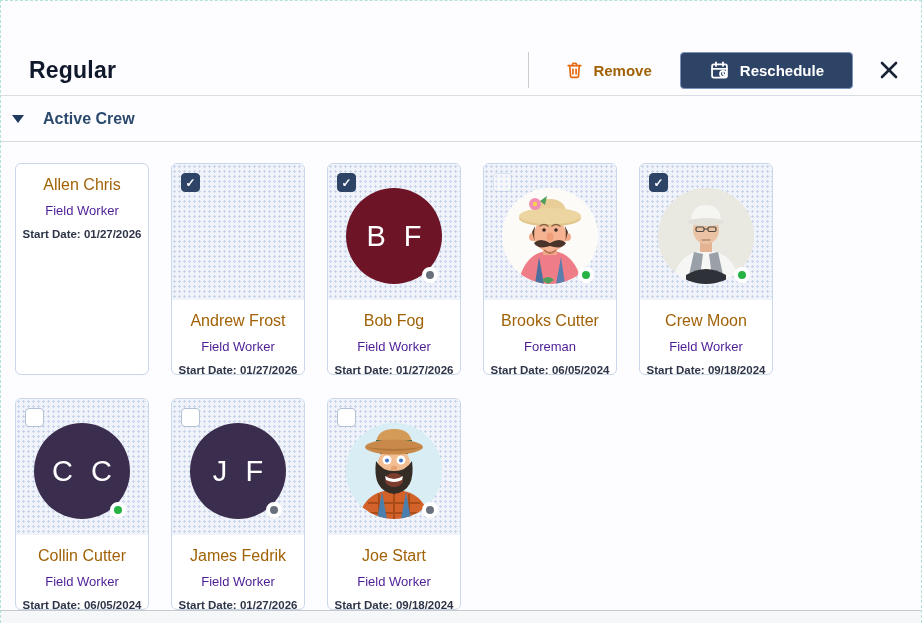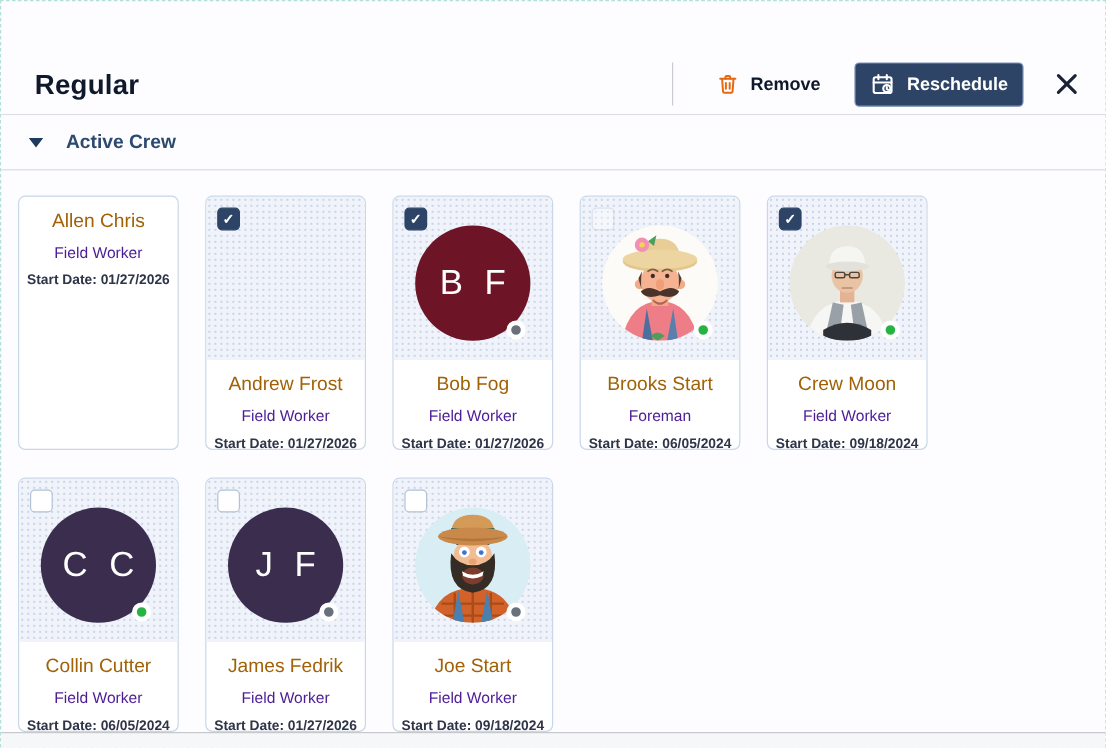--- a/index.html
+++ b/index.html
@@ -23,39 +23,39 @@
     display:flex; align-items:center; justify-content:space-between;
     border-bottom:1px solid #dadde1;
     padding:0 16px 0 28px; background:#fdfdff;margin-top:44px;
   }
   .page-title { font-size:23px; font-weight:700; color:#10182b; letter-spacing:.2px; }
   .header-actions { display:flex; align-items:center; }
   .vdivider { width:1px; height:36px; background:#c9ccd1; margin-right:26px; }
   .btn-remove {
     display:flex; align-items:center; gap:9px;
     background:transparent; border:none; cursor:pointer;
-    color:#0f172a; font-weight:700; font-size:15px;
+    color:#a16207; font-weight:700; font-size:15px;
     font-family:inherit; padding:6px 10px;
   }
   .btn-reschedule {
     display:flex; align-items:center; gap:10px;
     background:#2e4467; border:1px solid #7d92bb; border-radius:4px;
     color:#fff; font-weight:700; font-size:15px;
-    font-family:inherit; padding:7px 12px; margin-left:18px; cursor:pointer;
+    font-family:inherit; padding:7px 28px; margin-left:18px; cursor:pointer;
   }
   .btn-close {
     background:transparent; border:none; cursor:pointer;
     margin-left:20px; padding:4px; display:flex; align-items:center;
   }
 
   
   .section-header {
     height:46px; flex:0 0 46px;
     display:flex; align-items:center; gap:14px;
-    padding-left:18px;
+    padding-left:6px;
     border-bottom:1px solid #d7dade;
     background:#fdfdff;
   }
   .section-title { color:#2c4a6e; font-weight:700; font-size:16px; }
   .chevron { display:flex; cursor:pointer; padding:4px; }
 
   
   .grid {
     padding:21px 0 0 14px;
     display:grid;
@@ -237,21 +237,21 @@
     <path d="M48 55 Q38 49 32 55 Q36 62 48 58 Q60 62 64 55 Q58 49 48 55 Z" fill="#4a332a"></path>
     <path d="M42 62 q6 5 12 0 q-6 7 -12 0 Z" fill="#ffffff" stroke="#b3624d" stroke-width="1"></path>
     <path d="M40 92 Q46 86 52 92 L46 96 Z" fill="#4e9d5b"></path>
   </svg>
             </span>
         <span class="initials"></span>
         <span class="status-dot" style="background: rgb(38, 179, 67);"></span>
       </div>
     </div>
     <div class="info">
-      <div class="crew-name">Brooks Start</div>
+      <div class="crew-name">Brooks Cutter</div>
       <div class="crew-role">Foreman</div>
       <div class="crew-start">Start Date: 06/05/2024</div>
     </div>
   </div>
 
   <div class="card">
     <div class="avatar-zone">
       <span class="checkbox checked">✓</span>
       <div class="avatar" style="background: rgb(233, 233, 225);">
             <span class="illu">

